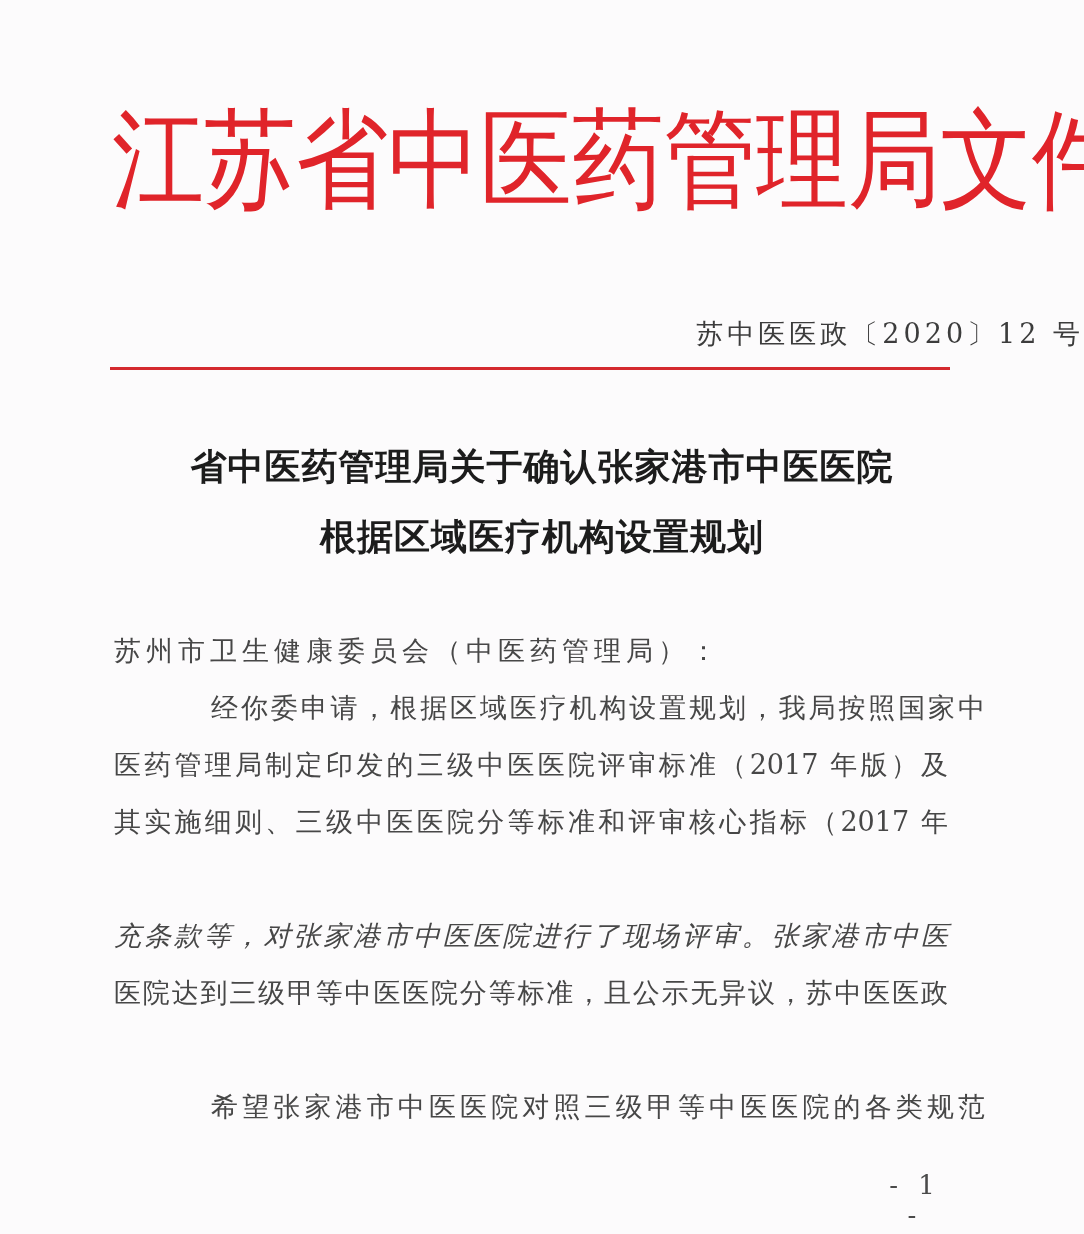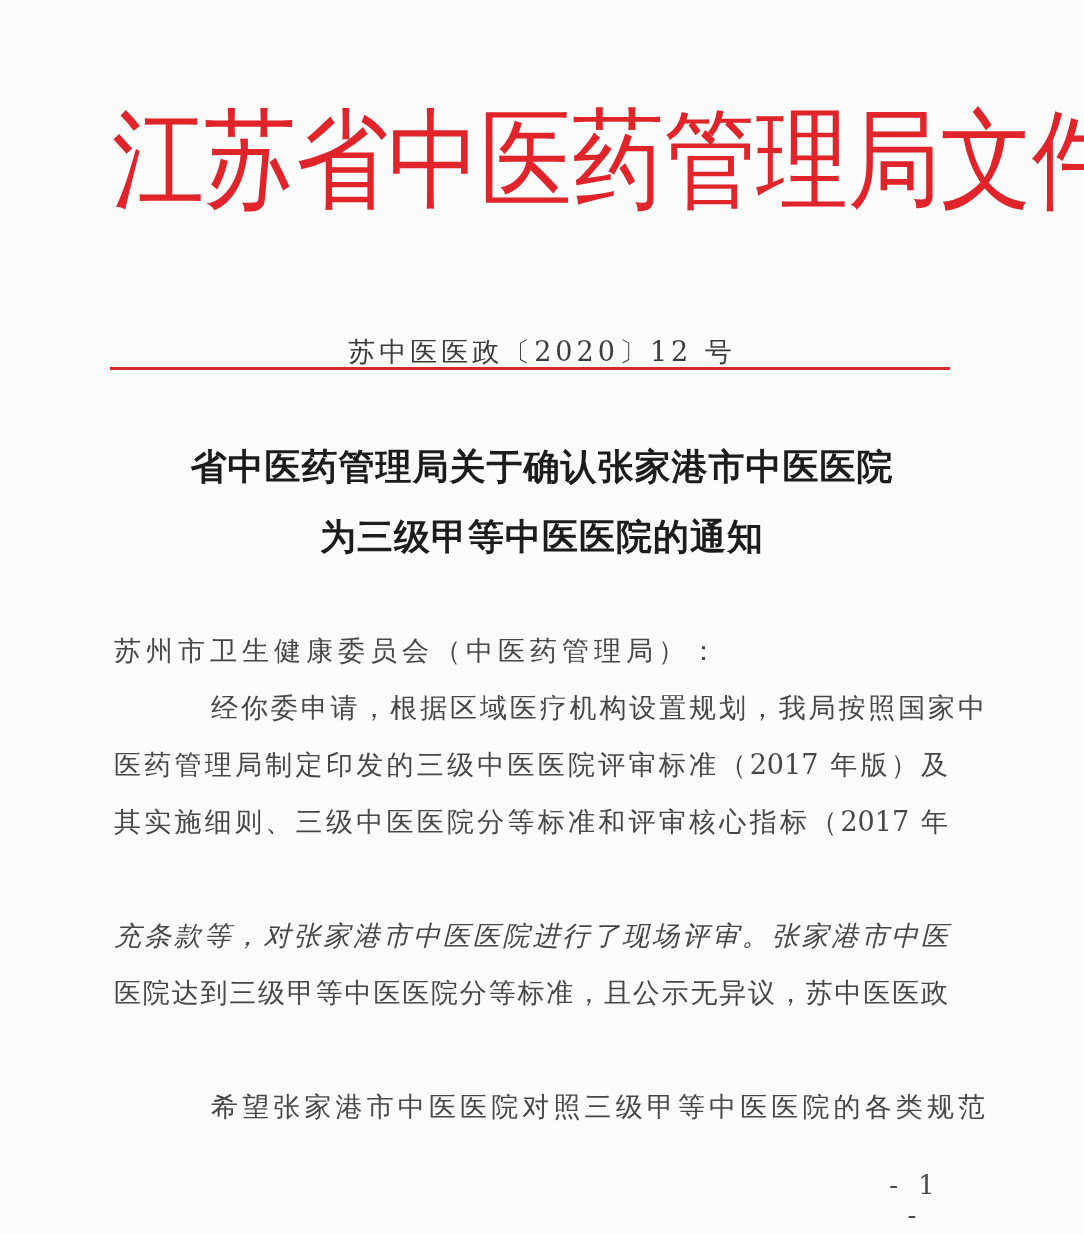--- a/index.html
+++ b/index.html
@@ -36,22 +36,22 @@
       line-height: 1;
       transform: scaleY(1.18);
       transform-origin: center;
       letter-spacing: 0;
     }
     .masthead span { display: inline-block; }
     .doc-number {
       position: absolute;
       left: 0;
       width: 1084px;
-      top: 334px;
-      text-align: center;
+      top: 316px;
+      text-align: right;
       font-size: 27px;
       color: #3c3c3c;
       letter-spacing: 4px;
     }
     .red-rule {
       position: absolute;
       left: 110px;
       top: 367px;
       width: 840px;
       height: 3px;
@@ -111,21 +111,21 @@
     <span>局</span>
     <span>文</span>
     <span>件</span>
   </div>
 
   <div class="doc-number">苏中医医政〔2020〕12 号</div>
 
   <div class="red-rule"></div>
 
   <div class="title l1">省中医药管理局关于确认张家港市中医医院</div>
-  <div class="title l2">为三级甲等中医医院的通知</div>
+  <div class="title l2">根据区域医疗机构设置规划</div>
 
   <div class="body-line left" style="top:637px;">苏州市卫生健康委员会（中医药管理局）：</div>
 
   <div class="body-line indent" style="top:694px;">经你委申请，根据区域医疗机构设置规划，我局按照国家中</div>
   <div class="body-line" style="top:751px;">医药管理局制定印发的三级中医医院评审标准（2017 年版）及</div>
   <div class="body-line" style="top:808px;">其实施细则、三级中医医院分等标准和评审核心指标（2017 年</div>
   <div class="body-line" style="top:922px;font-style:italic;">充条款等，对张家港市中医医院进行了现场评审。张家港市中医</div>
   <div class="body-line" style="top:979px;">医院达到三级甲等中医医院分等标准，且公示无异议，苏中医医政</div>
   <div class="body-line indent" style="top:1093px;">希望张家港市中医医院对照三级甲等中医医院的各类规范</div>
 

